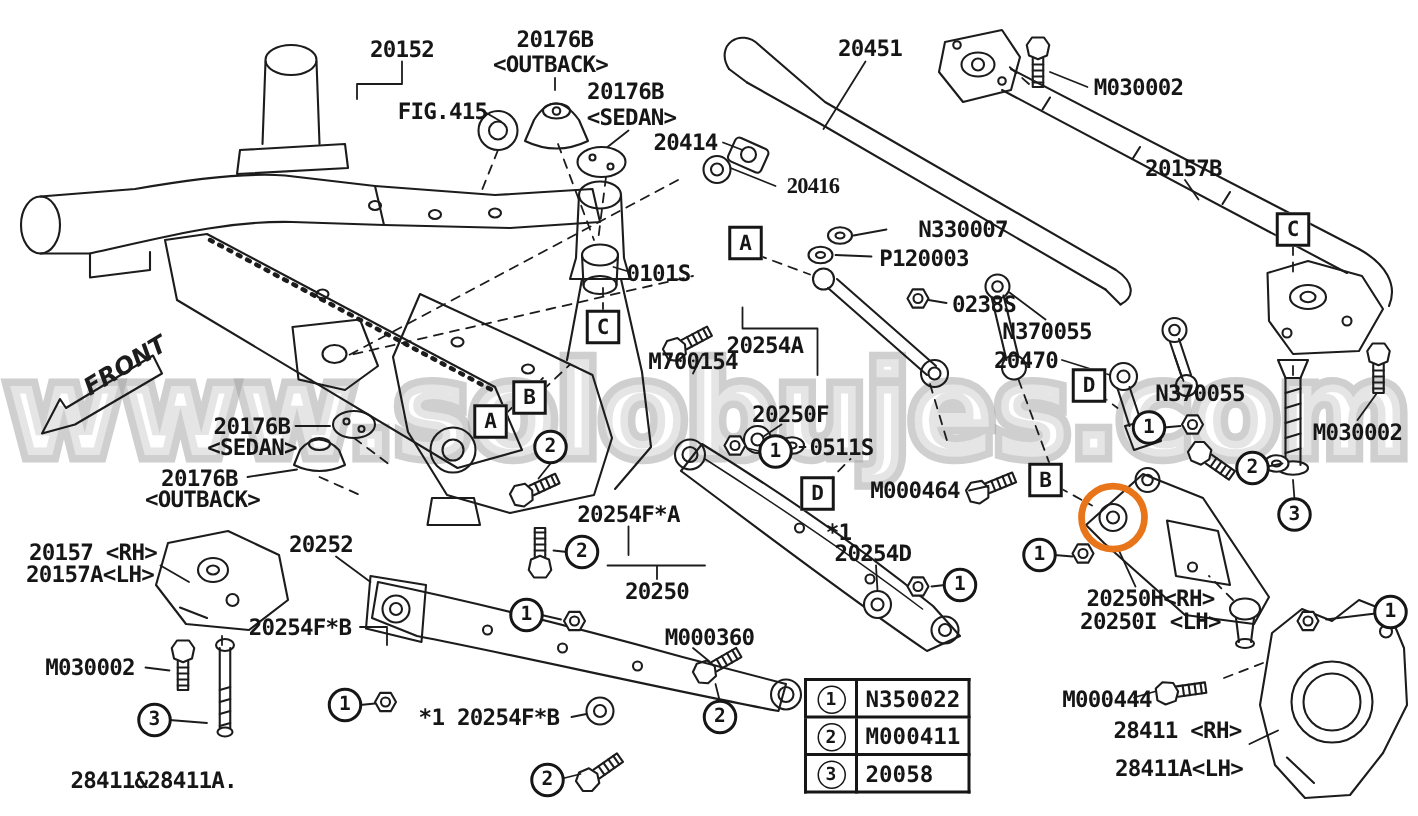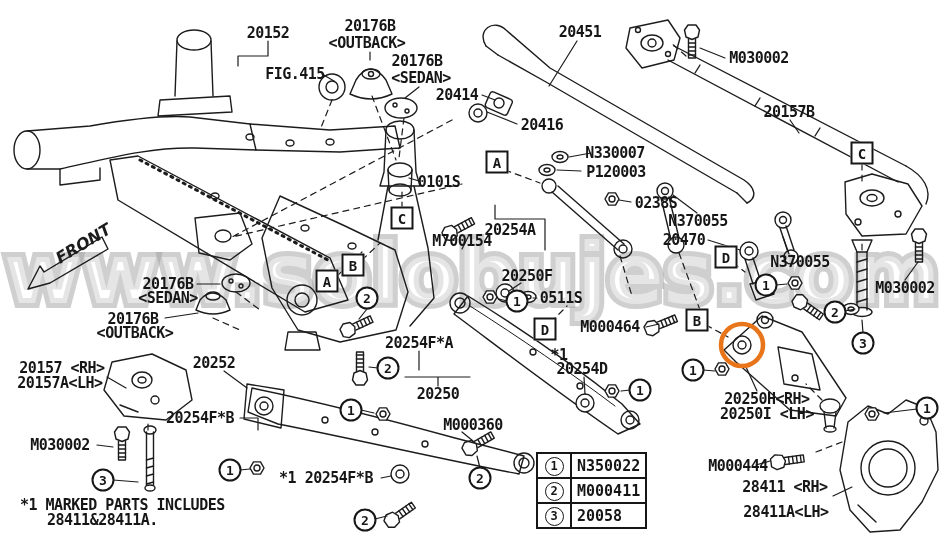--- a/index.html
+++ b/index.html
@@ -319,24 +319,24 @@
   <div style="position:absolute;left:0;top:0;width:835px;height:544px;pointer-events:none;">
       <div class="lbl" style="left: 268px; top: 33px;">20152</div>
       <div class="lbl" style="left: 370px; top: 26px;">20176B</div>
       <div class="lbl" style="left: 367px; top: 43px;">&lt;OUTBACK&gt;</div>
       <div class="lbl" style="left: 295px; top: 74px;">FIG.415</div>
       <div class="lbl" style="left: 417px; top: 61px;">20176B</div>
       <div class="lbl" style="left: 421px; top: 78px;">&lt;SEDAN&gt;</div>
       <div class="lbl" style="left: 580px; top: 32px; text-align: center;">20451</div>
       <div class="lbl" style="left: 759px; top: 58px;">M030002</div>
       <div class="lbl" style="left: 457px; top: 95px;">20414</div>
-      <div class="lbl" style="left: 542px; top: 125px;">20416</div>
+      <div class="lbl" style="left: 542px; top: 125px; font-family: Liberation Serif, serif;">20416</div>
       <div class="lbl" style="left: 789px; top: 112px;">20157B</div>
       <div class="lbl" style="left: 439px; top: 182px;">0101S</div>
-      <div class="lbl" style="left: 615px; top: 153px;">N330007</div>
+      <div class="lbl" style="left: 642px; top: 153px;">N330007</div>
       <div class="lbl" style="left: 616px; top: 172px;">P120003</div>
       <div class="lbl" style="left: 656px; top: 203px;">0238S</div>
       <div class="lbl" style="left: 698px; top: 221px;">N370055</div>
       <div class="lbl" style="left: 684px; top: 240px;">20470</div>
       <div class="lbl" style="left: 510px; top: 230px;">20254A</div>
       <div class="lbl" style="left: 462px; top: 241px;">M700154</div>
       <div class="lbl" style="left: 527px; top: 276px;">20250F</div>
       <div class="lbl" style="left: 561px; top: 298px;">0511S</div>
       <div class="lbl" style="left: 800px; top: 262px;">N370055</div>
       <div class="lbl" style="left: 905px; top: 288px;">M030002</div>
@@ -378,21 +378,20 @@
       <div class="circ" style="left: 365px; top: 520px;">2</div>
       <div class="circ" style="left: 480px; top: 478px;">2</div>
       <div class="circ" style="left: 640px; top: 390px;">1</div>
       <div class="circ" style="left: 693px; top: 370px;">1</div>
       <div class="circ" style="left: 766px; top: 285px;">1</div>
       <div class="circ" style="left: 835px; top: 312px;">2</div>
       <div class="circ" style="left: 863px; top: 343px;">3</div>
       <div class="circ" style="left: 927px; top: 408px;">1</div>
     </div>
 
-  <div class="note" style="left:20px;top:496px;">*1 MARKED PARTS INCLUDES</div>
   <div class="note" style="left:47px;top:511px;">28411&amp;28411A.</div>
 
   <table id="legend">
     <tbody>
         <tr>
           <td class="c"><span class="lc">1</span></td>
           <td>N350022</td>
         </tr>
         <tr>
           <td class="c"><span class="lc">2</span></td>

